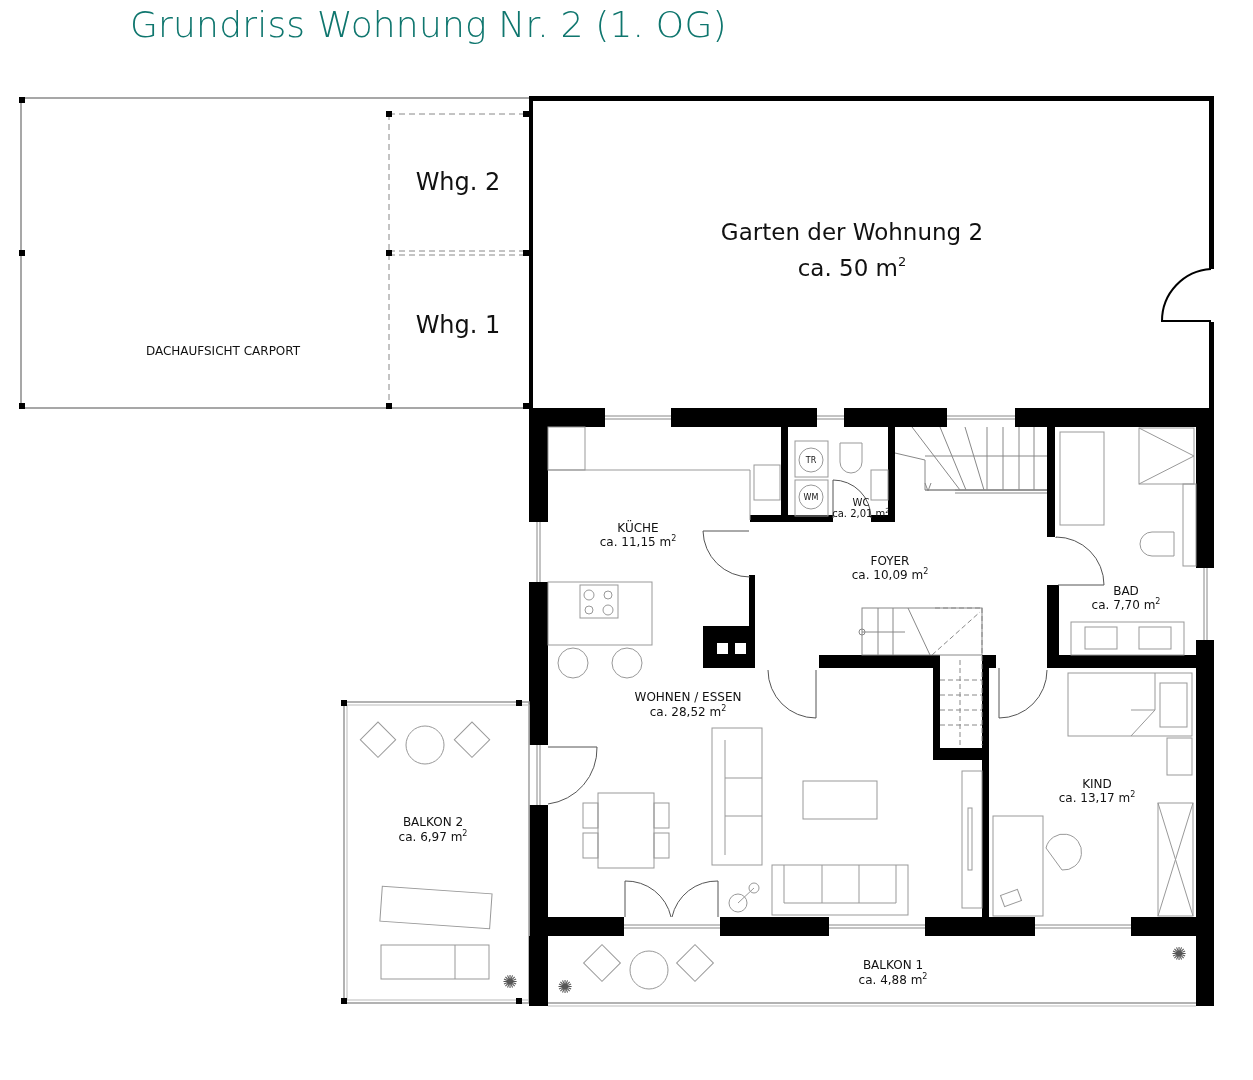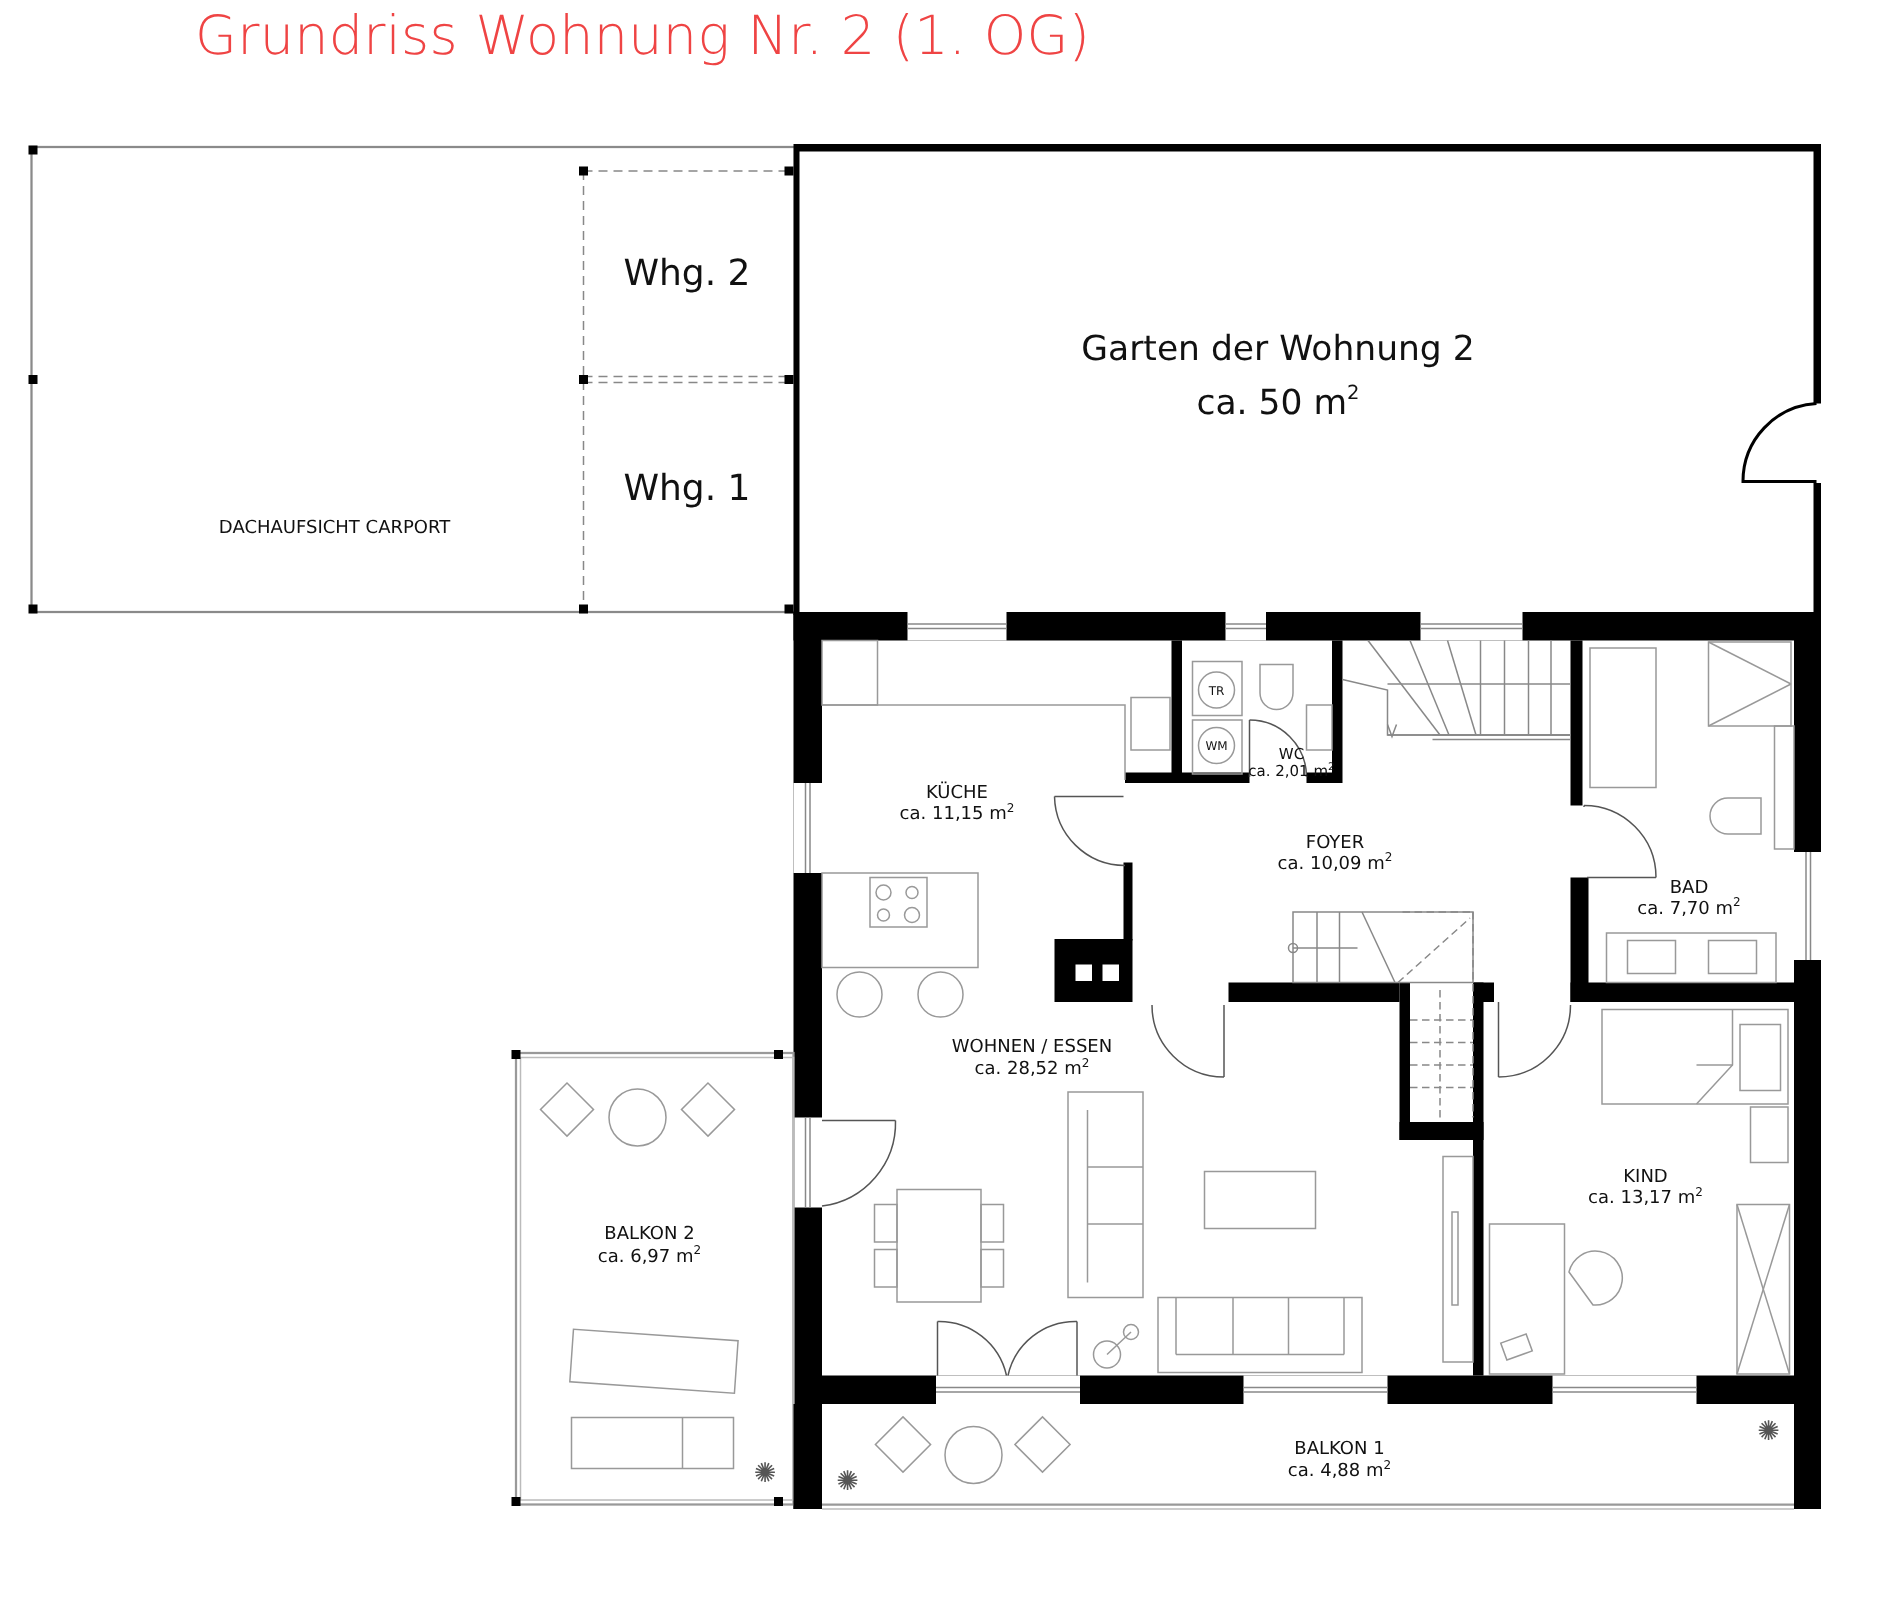--- a/index.html
+++ b/index.html
@@ -1,17 +1,17 @@
 <!DOCTYPE html>
 <html><head>
 <meta charset="utf-8">
 <style>
   html, body { margin: 0; padding: 0; background: #ffffff; }
   body { width: 1253px; height: 1080px; position: relative; overflow: hidden; font-family: "DejaVu Sans", sans-serif; }
-  .title { position: absolute; left: 130px; top: 4px; font-family: "DejaVu Sans", sans-serif; font-size: 36px; font-weight: 300; color: #ef4444; letter-spacing: 0.2px; }
+  .title { position: absolute; left: 130px; top: 4px; font-family: "DejaVu Sans", sans-serif; font-size: 36px; font-weight: 300; color: #0f766e; letter-spacing: 0.2px; }
   svg { position: absolute; left: 0; top: 0; }
   .lbl { font-family: "DejaVu Sans", sans-serif; fill: #111; }
   .big { font-family: "DejaVu Sans", sans-serif; fill: #111; }
 </style>
 </head>
 <body>
 
 <div class="title">Grundriss Wohnung Nr. 2 (1. OG)</div>
 
 <svg width="1253" height="1080" viewBox="0 0 1253 1080">

